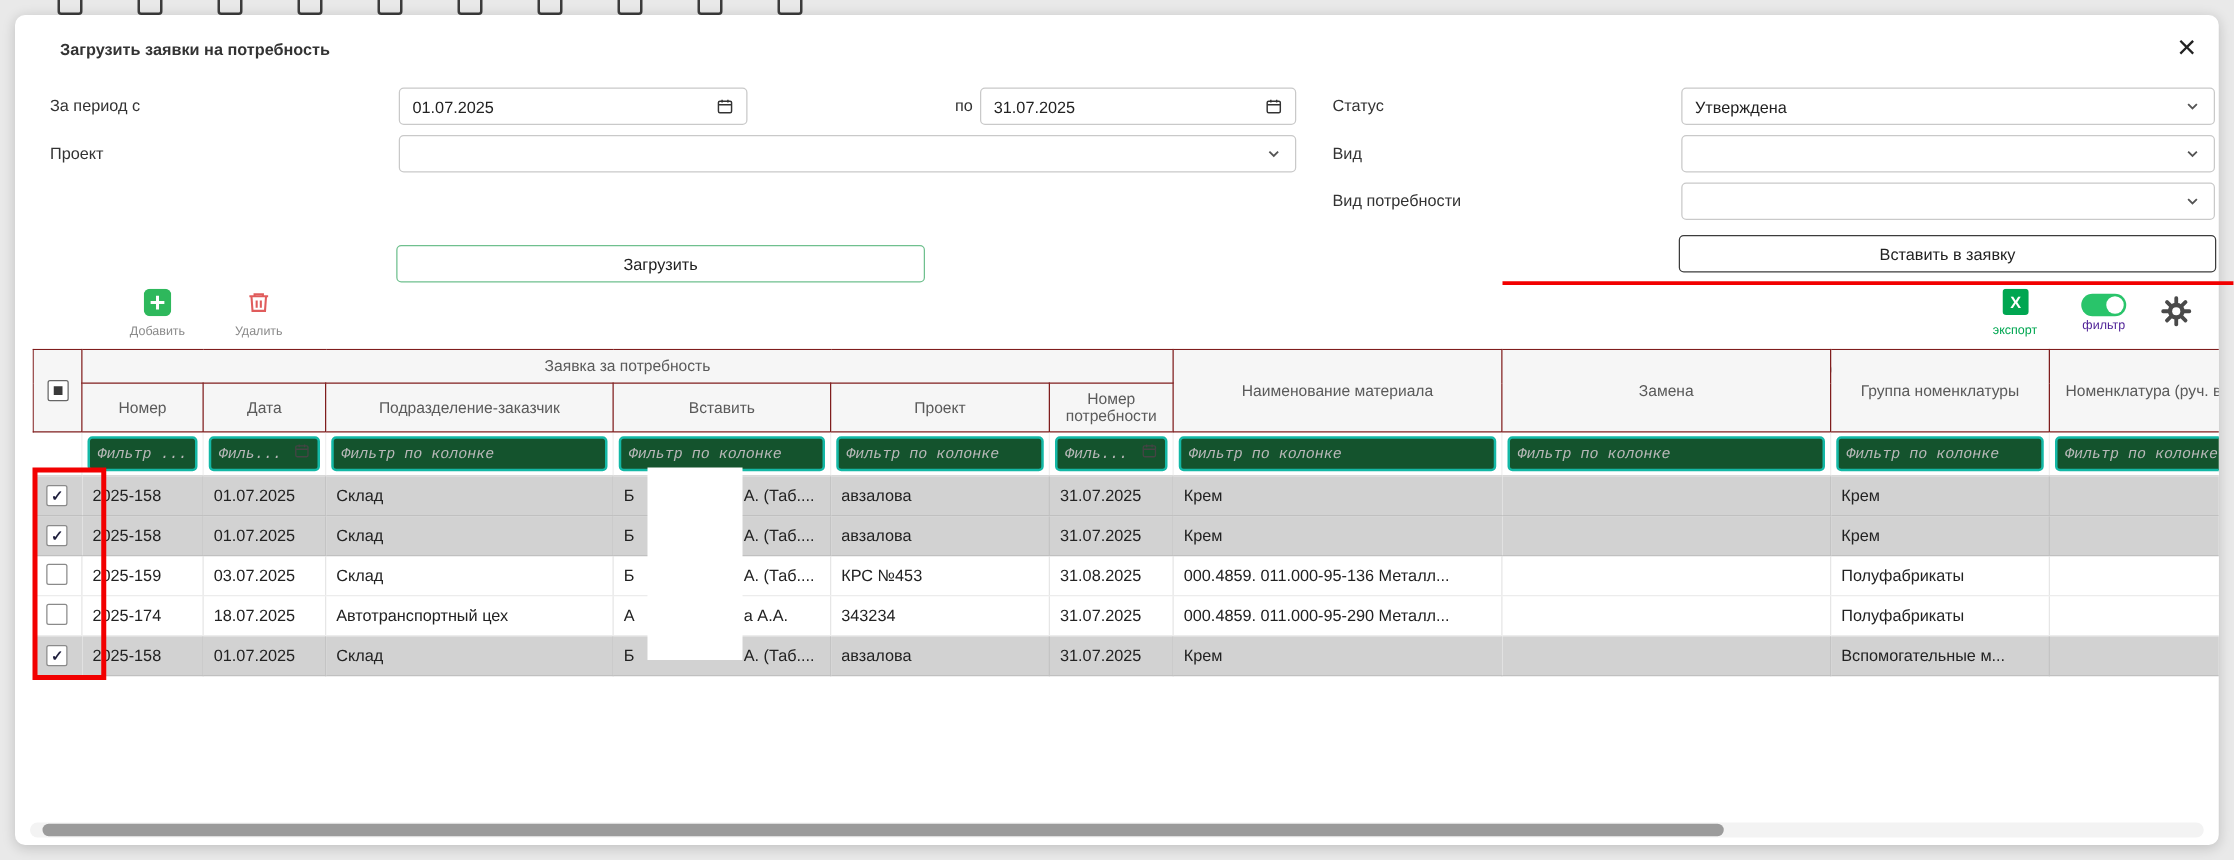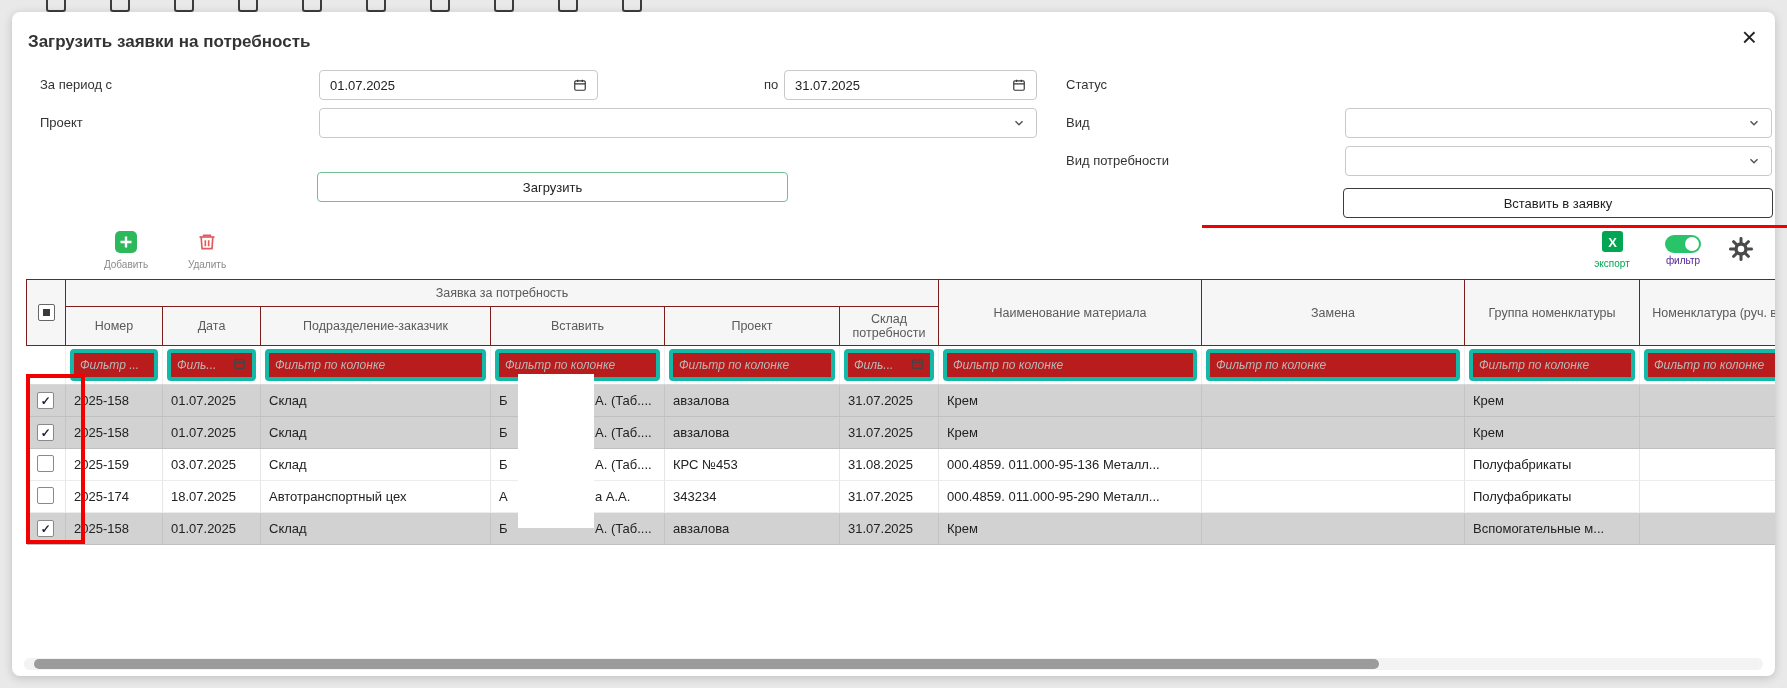--- a/index.html
+++ b/index.html
@@ -5,21 +5,21 @@
   html,body{margin:0;padding:0;background:#e9e9e9;}
   .page{position:relative;width:1787px;height:688px;overflow:hidden;background:#e9e9e9;
         font-family:"Liberation Sans",sans-serif;color:#222;}
   
   .topbar{position:absolute;left:0;top:0;right:0;height:20px;overflow:hidden;}
   .ticon{position:absolute;top:-10px;width:16px;height:18px;border:2px solid #3c3c3c;border-radius:3px;}
   .ticon::after{content:"";position:absolute;left:2px;right:2px;top:6px;height:2px;background:#3c3c3c;}
   
   .dialog{position:absolute;left:12px;top:12px;width:1763px;height:664px;background:#fff;
           border-radius:8px;box-shadow:0 2px 10px rgba(0,0,0,.18);}
-  .dlg-title{position:absolute;left:16px;top:20px;font-size:17px;font-weight:bold;color:#333;}
+  .dlg-title{position:absolute;left:36px;top:20px;font-size:13px;font-weight:bold;color:#333;}
   .dlg-close{position:absolute;right:18px;top:12px;font-size:26px;line-height:26px;color:#222;cursor:pointer;}
   .lbl{position:absolute;font-size:13px;color:#333;white-space:nowrap;}
   .input-box,.select-box,.btn{position:absolute;height:30px;box-sizing:border-box;background:#fff;
           border:1px solid #c9c9c9;border-radius:4px;display:flex;align-items:center;
           padding:0 10px;font-size:13px;color:#222;}
   .input-box{justify-content:space-between;}
   .select-box{justify-content:space-between;cursor:pointer;}
   .btn{justify-content:center;cursor:pointer;}
   .btn-load{border-color:#6fc08e;}
   .btn-insert{border-color:#3c3c3c;}
@@ -35,21 +35,21 @@
   
   .table-wrap{position:absolute;left:14px;top:267px;width:1749px;height:272px;overflow:hidden;}
   table{border-collapse:collapse;table-layout:fixed;width:1788px;}
   thead th{background:#f6f6f6;border:1px solid #7f1d1d;font-weight:normal;color:#5a5a5a;
            font-size:12.5px;padding:2px 6px;text-align:center;vertical-align:middle;overflow:hidden;}
   tr.group-row th.group-th{height:22px;}
   tr.cols-row th{height:34px;}
   tr.filter-row td{background:#fff;border-bottom:1px solid #d9d9d9;border-right:1px solid #efefef;
            padding:3px 4px;height:26px;box-sizing:content-box;}
   .filter-input{display:flex;align-items:center;justify-content:space-between;height:24px;
-           border:4px solid #14b8a6;border-radius:4px;padding:0 6px;background:#b91c1c;overflow:hidden;}
+           border:2px solid #14b8a6;border-radius:4px;padding:0 6px;background:#14532d;overflow:hidden;font-family:Liberation Mono, monospace;}
   .filter-input .ph{color:#b8b8b8;font-style:italic;font-size:12px;white-space:nowrap;overflow:hidden;}
   tbody td{height:32px;font-size:13px;color:#222;border-right:1px solid #e6e6e6;border-bottom:1px solid #ececec;
            padding:0 8px;white-space:nowrap;overflow:hidden;box-sizing:border-box;background:#fff;}
   tbody tr.selected td{background:#d2d2d2;border-right-color:#c4c4c4;border-bottom-color:#c0c0c0;}
   td.cb-cell,th.cb-col{text-align:center;padding:0;}
   .cb{display:inline-flex;align-items:center;justify-content:center;width:15px;height:15px;
       border:1px solid #8a8a8a;border-radius:2px;background:#fff;font-size:12px;font-weight:bold;
       color:#1f1f3d;line-height:1;cursor:pointer;}
   .cb-all{display:inline-flex;align-items:center;justify-content:center;width:15px;height:15px;
       border:1px solid #666;border-radius:2px;background:#fff;cursor:pointer;}
@@ -98,20 +98,26 @@
     </div>
     <div class="lbl" style="left:752px;top:65px">по</div>
     <div class="input-box" style="left:772px;top:58px;width:253px">
       <span>31.07.2025</span>
       <svg class="chev" viewBox="0 0 24 24" width="14" height="14" fill="none" stroke="#333" stroke-width="2">
           <rect x="3" y="5" width="18" height="16" rx="2"></rect>
           <path d="M8 3v4M16 3v4M3 10h18"></path>
         </svg>
     </div>
     <div class="lbl" style="left:1054px;top:65px">Статус</div>
+    <div class="select-box" style="left:1333px;top:58px;width:427px">
+      <span>Утверждена</span>
+      <svg class="chev" viewBox="0 0 24 24" width="14" height="14" fill="none" stroke="#555" stroke-width="2.5">
+          <path d="M6 9l6 6 6-6"></path>
+        </svg>
+    </div>
 
     <div class="lbl" style="left:28px;top:103px">Проект</div>
     <div class="select-box" style="left:307px;top:96px;width:718px">
       <span></span>
       <svg class="chev" viewBox="0 0 24 24" width="14" height="14" fill="none" stroke="#555" stroke-width="2.5">
           <path d="M6 9l6 6 6-6"></path>
         </svg>
     </div>
     <div class="lbl" style="left:1054px;top:103px">Вид</div>
     <div class="select-box" style="left:1333px;top:96px;width:427px">
@@ -122,21 +128,21 @@
     </div>
 
     <div class="lbl" style="left:1054px;top:141px">Вид потребности</div>
     <div class="select-box" style="left:1333px;top:134px;width:427px">
       <span></span>
       <svg class="chev" viewBox="0 0 24 24" width="14" height="14" fill="none" stroke="#555" stroke-width="2.5">
           <path d="M6 9l6 6 6-6"></path>
         </svg>
     </div>
 
-    <div class="btn btn-load" style="left:305px;top:160px;width:471px">Загрузить</div>
+    <div class="btn btn-load" style="left:305px;top:184px;width:423px">Загрузить</div>
     <div class="btn btn-insert" style="left:1331px;top:176px;width:430px">Вставить в заявку</div>
 
     <div class="tool" style="left:82px;top:219px;width:64px">
       <svg width="22" height="22" viewBox="0 0 22 22">
           <rect width="22" height="22" rx="5" fill="#2eb85c"></rect>
           <path d="M11 5.5v11M5.5 11h11" stroke="#fff" stroke-width="2.4"></path>
         </svg>
       <div class="tool-label">Добавить</div>
     </div>
     <div class="tool" style="left:163px;top:219px;width:64px">
@@ -213,21 +219,21 @@
             <th rowspan="2">Замена</th>
             <th rowspan="2">Группа номенклатуры</th>
             <th rowspan="2">Номенклатура (руч. ввод)</th>
           </tr>
           <tr class="cols-row">
             <th>Номер</th>
             <th>Дата</th>
             <th>Подразделение-заказчик</th>
             <th>Вставить</th>
             <th>Проект</th>
-            <th>Склад потребности</th>
+            <th>Номер потребности</th>
           </tr>
           <tr class="filter-row" id="filter-row">
             <td class="cb-cell"></td>
           <td>
                 <div class="filter-input">
                   <span class="ph">Фильтр ...</span>
                 </div>
               </td>
               <td>
                 <div class="filter-input">

